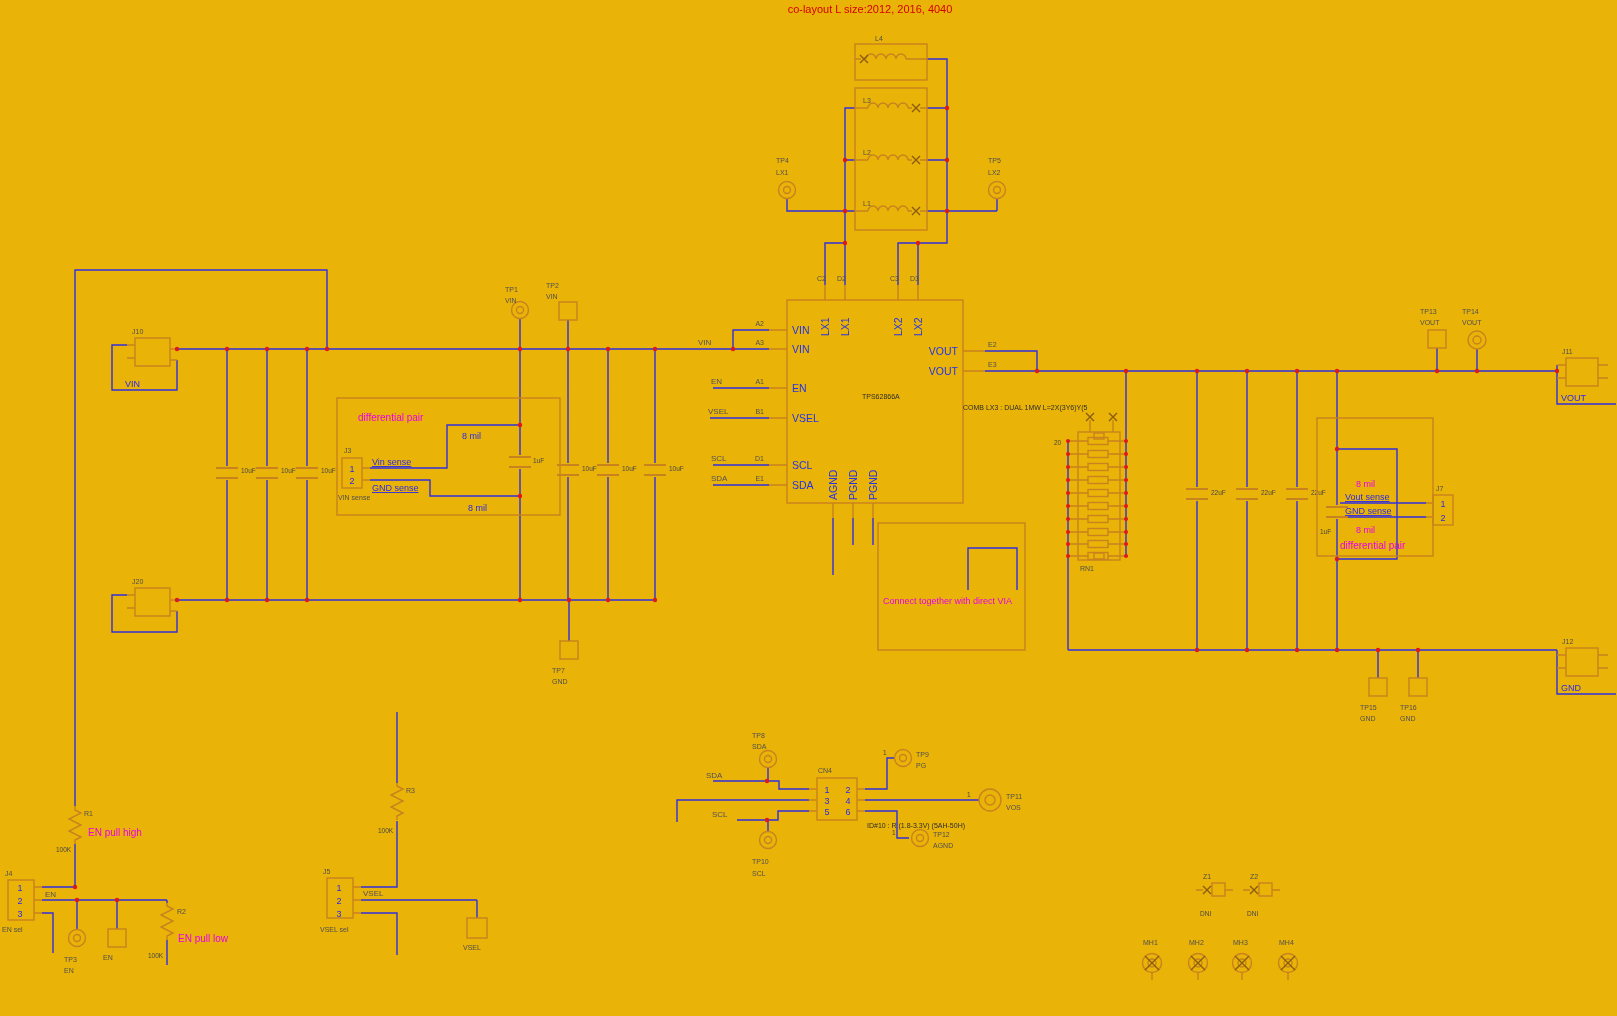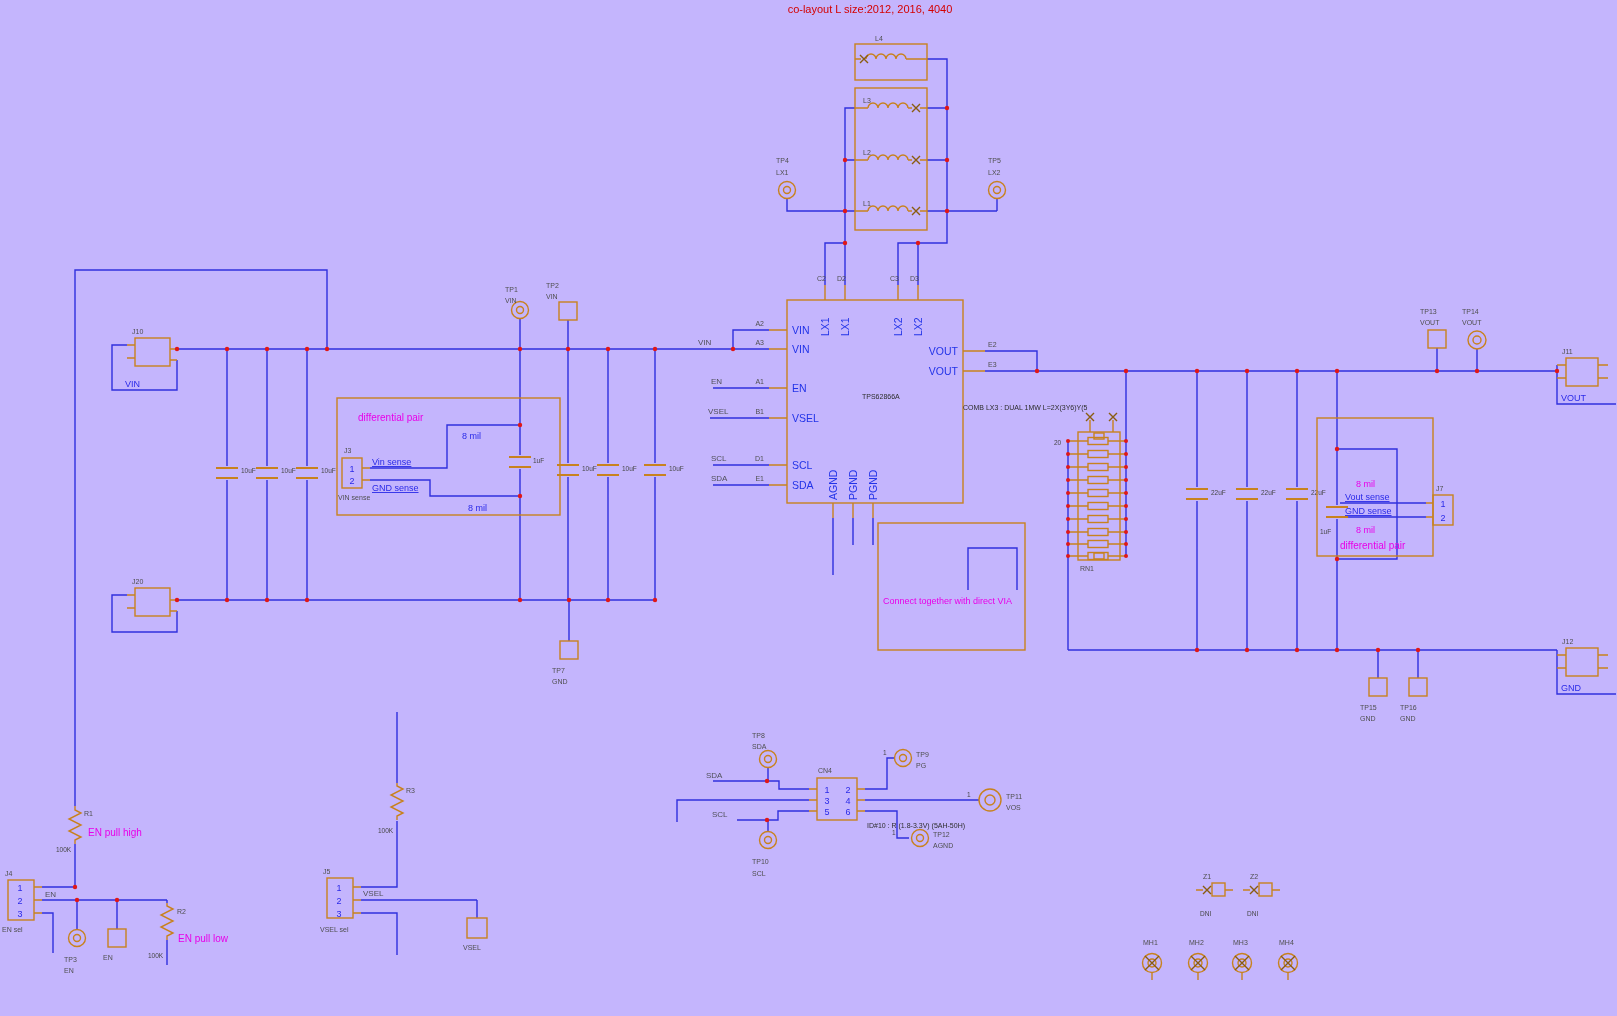--- a/index.html
+++ b/index.html
@@ -1,16 +1,16 @@
 <!DOCTYPE html>
 <html><head>
 <meta charset="utf-8">
 <style>
   html,body{margin:0;padding:0;background:#000;}
-  .stage{position:relative;width:1617px;height:1016px;background:#c4b5fd;overflow:hidden;}
+  .stage{position:relative;width:1617px;height:1016px;background:#eab308;overflow:hidden;}
   svg{display:block;}
   text{font-family:"Liberation Sans",sans-serif;}
   .wire{stroke:#3030dd;stroke-width:1.4;fill:none;}
   .comp{stroke:#c8821e;stroke-width:1.4;fill:none;}
   .comp2{stroke:#c8821e;stroke-width:2;fill:none;}
   .xm{stroke:#8a5c10;stroke-width:1.4;fill:none;}
   .dot{fill:#e01818;stroke:none;}
   .t-red{fill:#d40000;font-size:11px;}
   .t-pin{fill:#2233e8;font-size:10.5px;}
   .t-blue9{fill:#2a2ae8;font-size:9px;}

